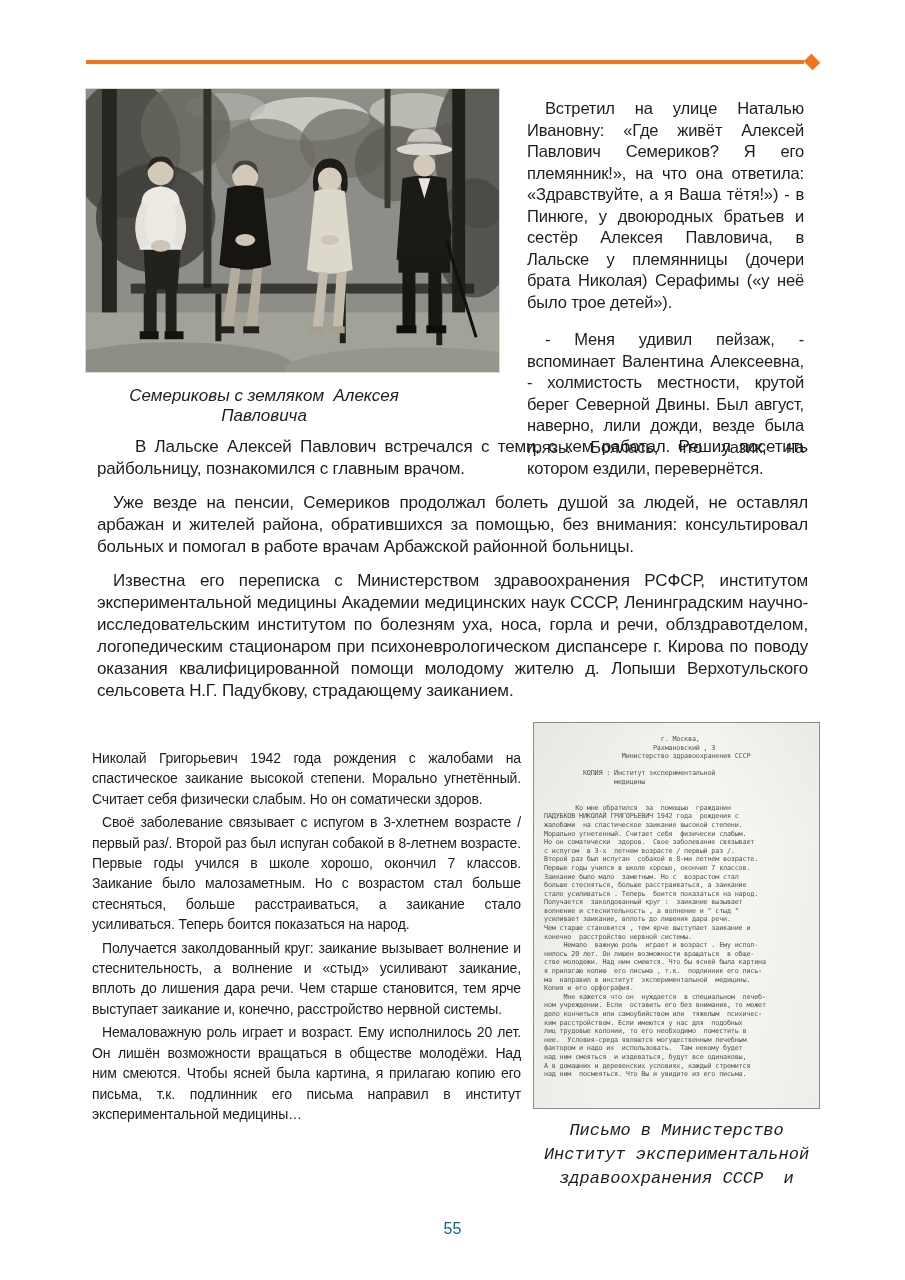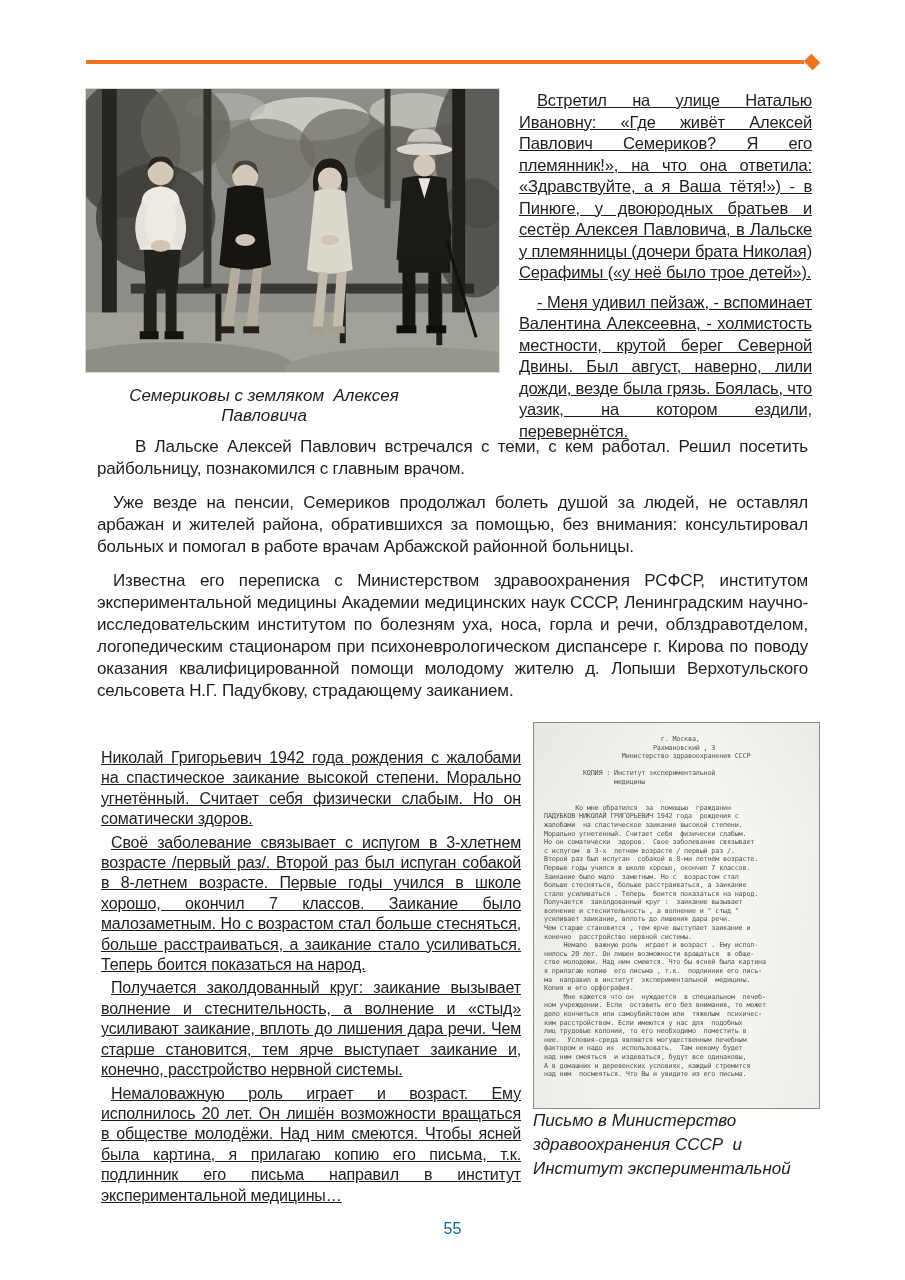--- a/index.html
+++ b/index.html
@@ -16,55 +16,55 @@
   }
   
   .photo-fig{position:absolute;left:85px;top:88px;width:358px;margin:0;}
   .photo{width:415px;height:285px;overflow:hidden;background:#8e8d88;border:1px solid #d8d8d4;box-sizing:border-box;}
   .photo svg{display:block;width:100%;height:100%;}
   .caption{font-style:italic;font-size:17px;color:#1d1d1b;}
   .photo-caption{margin-top:13px;text-align:center;white-space:pre-wrap;}
   
   .col-right{position:absolute;left:511px;top:82px;width:309px;}
   .col-right p{
-    margin:8px;font-size:16.5px;line-height:21.5px;text-align:justify;
-    text-indent:18px;letter-spacing:-0.15px;text-decoration:underline;
+    margin:16px;font-size:16.5px;line-height:21.5px;text-align:justify;
+    text-indent:18px;letter-spacing:-0.15px;
   }
   
   .main-text{position:absolute;left:85px;top:424px;width:735px;}
   .main-text p{
     margin:12px;font-size:17px;line-height:22px;text-align:justify;
     text-indent:16px;letter-spacing:-0.15px;
   }
   .main-text p.first{text-indent:38px;}
   
   .col-left{position:absolute;left:85px;top:748px;width:436px;}
   .col-left p{
-    margin:0 0 3px 16px;font-size:16px;line-height:20.4px;text-align:justify;
-    text-indent:10px;letter-spacing:-0.15px;text-decoration:underline;
+    margin:0 0 3px 7px;font-size:14px;line-height:20.4px;text-align:justify;
+    text-indent:10px;letter-spacing:-0.15px;
   }
   .col-left p.cont{text-indent:0;}
   
   .letter-fig{position:absolute;left:533px;top:722px;width:287px;margin:0;}
   .letter-paper{
     width:287px;height:387px;box-sizing:border-box;
     border:1px solid #8b8b88;
     background:
       linear-gradient(105deg, rgba(0,0,0,0.05), rgba(0,0,0,0) 45%),
       linear-gradient(260deg, rgba(0,0,0,0.04), rgba(0,0,0,0) 35%),
       linear-gradient(180deg, #f4f3ef 0%, #f8f7f4 30%, #f2f1ed 100%);
     overflow:hidden;
   }
   .letter-body{
     margin:12px 8px 0 10px;
     font-family:"DejaVu Sans Mono",monospace;
     font-size:6.8px;line-height:8.6px;color:#55534f;
     white-space:pre;letter-spacing:-0.2px;
   }
-  .letter-caption{width:287px;text-align:left;}
+  .letter-caption{margin-top:10px;width:287px;text-align:center;font-family:Liberation Mono, monospace;}
   .letter-caption div{line-height:24px;white-space:pre;}
   
   .page-num{position:absolute;left:0;top:1220px;width:905px;text-align:center;font-size:16px;color:#0369a1;}
 </style>
 </head>
 <body>
 
 <div class="page">
 
   <div class="top-rule">
@@ -204,20 +204,20 @@
 ким расстройством. Если имеются у нас для  подобных
 лиц трудовые колонии, то его необходимо  поместить в
 нее.  Условия-среда являются могущественным лечебным
 фактором и надо их  использовать.  Там некому будет
 над ним смеяться  и издеваться, будут все одинаковы,
 А в домашних и деревенских условиях, каждый стремится
 над ним  посмеяться. Что Вы и увидите из его письма.</div>
     </div>
     <figcaption class="caption letter-caption">
       <div>Письмо в Министерство</div>
+      <div>Институт экспериментальной</div>
       <div>здравоохранения СССР  и</div>
-      <div>Институт экспериментальной</div>
     </figcaption>
   </figure>
 
   <div class="page-num">55</div>
 
 </div>
 
 </body></html>

